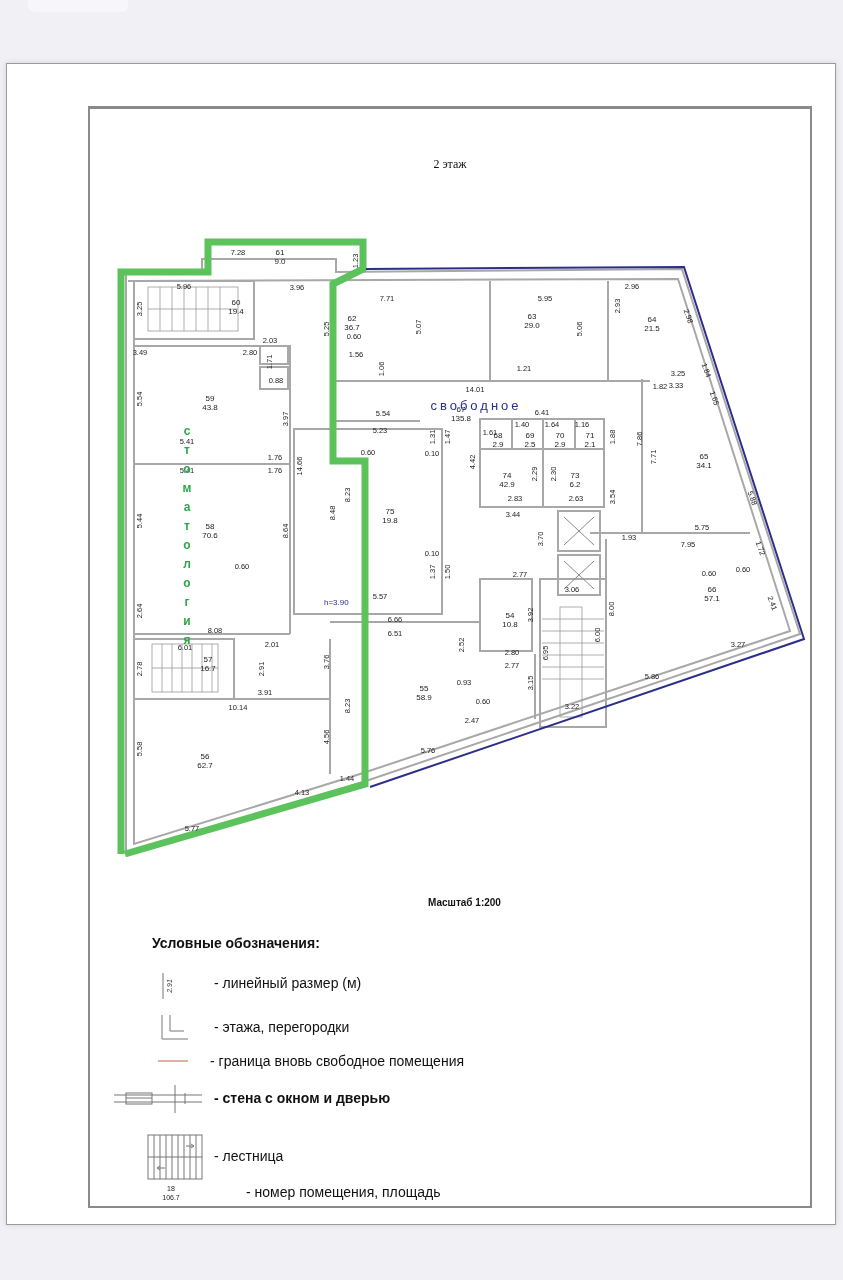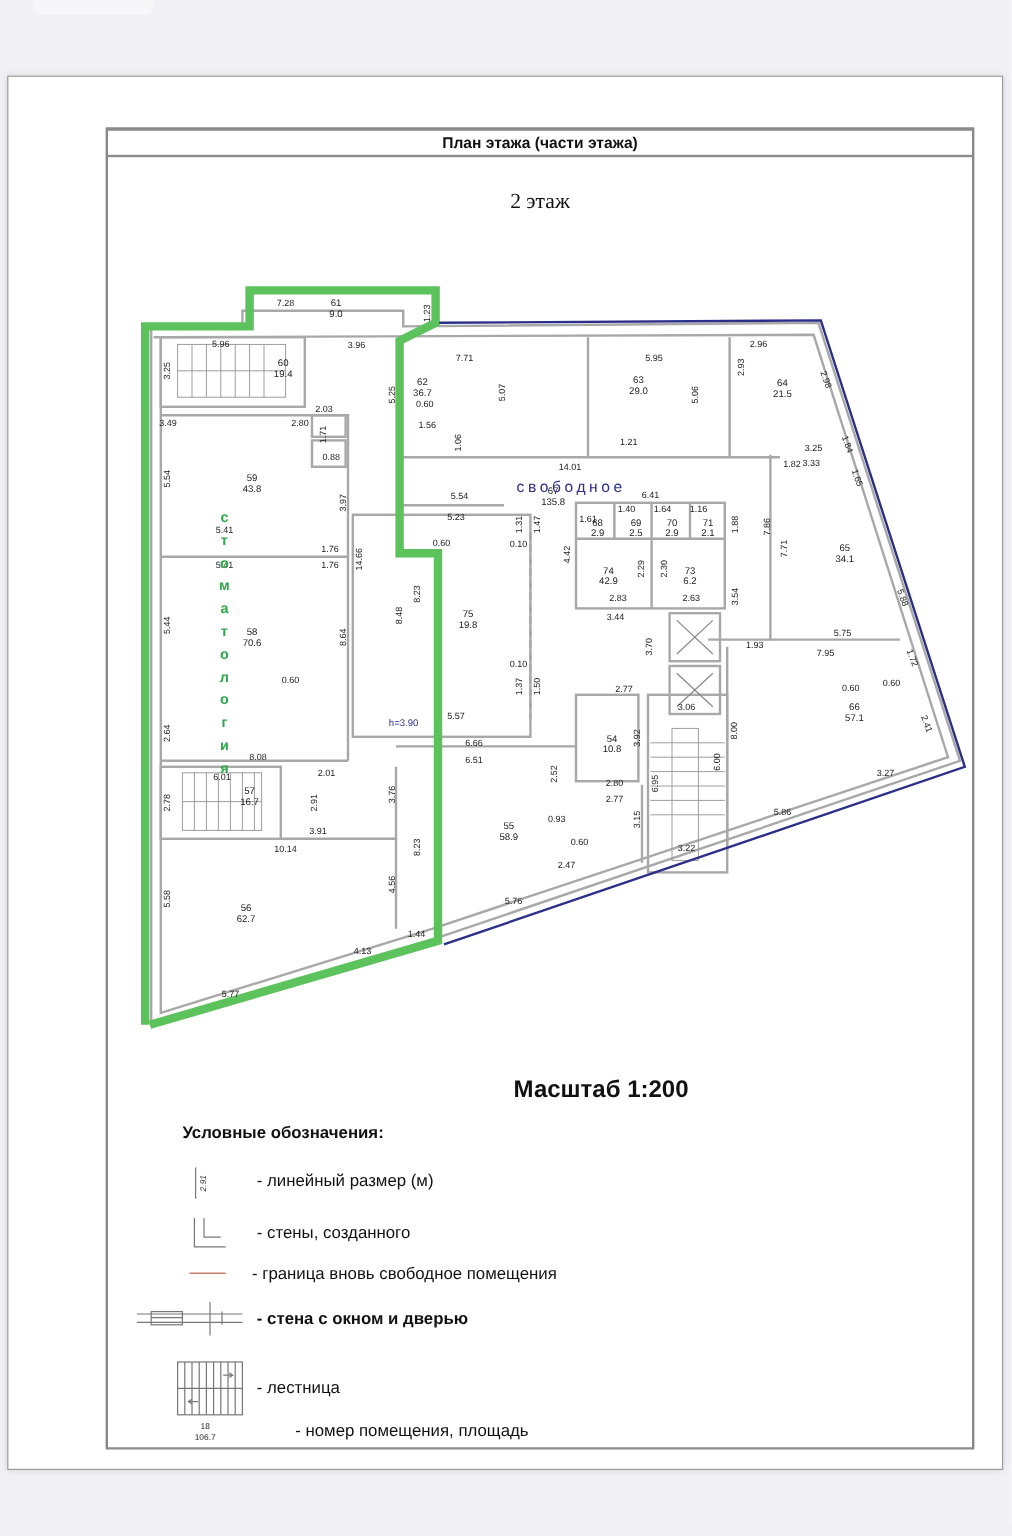--- a/index.html
+++ b/index.html
@@ -1,35 +1,34 @@
 <!DOCTYPE html>
 <html><head>
 <meta charset="utf-8">
 <style>
   html,body{margin:0;padding:0;}
   body{width:843px;height:1280px;background:#f0f0f5;position:relative;overflow:hidden;font-family:"Liberation Sans",sans-serif;}
   .topbar{position:absolute;left:28px;top:0;width:100px;height:12px;background:#f7f7fa;border-radius:0 0 6px 6px;}
   .sheet{position:absolute;left:6px;top:63px;width:828px;height:1160px;background:#fff;border:1px solid #9a9a9a;box-shadow:0 0 6px rgba(0,0,0,0.12);}
   .frame{position:absolute;left:88px;top:106px;width:724px;height:1102px;border:2px solid #8a8a8a;border-top:3px solid #8a8a8a;box-sizing:border-box;background:#fff;}
   .title-row{position:absolute;left:0;top:0;width:100%;height:20px;border-bottom:2px solid #8a8a8a;text-align:center;font-weight:bold;font-size:13px;line-height:20px;color:#111;}
-  .floor-label{position:absolute;left:0;width:100%;top:48px;text-align:center;font-family:"Liberation Serif",serif;font-size:18px;color:#111;}
+  .floor-label{position:absolute;left:0;width:100%;top:48px;text-align:center;font-family:"Liberation Serif",serif;font-size:12px;color:#111;}
   svg.plan{position:absolute;left:0;top:0;}
-  .scale{position:absolute;left:338px;top:788px;font-weight:bold;font-size:20px;color:#111;}
+  .scale{position:absolute;left:338px;top:788px;font-weight:bold;font-size:10px;color:#111;}
   .legend-title{position:absolute;left:62px;top:826px;font-weight:bold;font-size:14px;color:#111;text-align:right;}
   .legend-item{position:absolute;font-size:14px;color:#111;}
 </style>
 </head>
 <body>
 
 <div class="topbar"></div>
 
 <div class="sheet"></div>
 
 <div class="frame">
-  <div class="title-row">План этажа (части этажа)</div>
   <div class="floor-label">2 этаж</div>
 
   <svg class="plan" width="724" height="800" viewBox="0 0 724 800" font-family="Liberation Sans, sans-serif" font-size="8" fill="#222">
 
     <g stroke="#a8a8a8" stroke-width="2" fill="none">
 
       <polyline points="30,163 112,163 112,150 246,150 246,163 592,160 710,525 270,674 36,745 36,163"></polyline>
 
       <polyline points="38,172 588,170 700,522 270,665 44,735 44,172"></polyline>
 
@@ -327,18 +326,18 @@
       <path d="M96 187 L104 187 M101 185 L104 187 L101 189"></path>
       <path d="M75 209 L67 209 M70 207 L67 209 L70 211"></path>
     </g>
     <g font-size="7" text-anchor="middle" fill="#222" font-family="Liberation Sans, sans-serif">
       <text x="81" y="232">18</text>
       <text x="81" y="241">106.7</text>
     </g>
   </svg>
 
   <div class="legend-item" style="left:124px;top:866px;text-align:right;">- линейный размер (м)</div>
-  <div class="legend-item" style="left:124px;top:910px;">- стены, созданного</div>
+  <div class="legend-item" style="left:124px;top:910px;">- этажа, перегородки</div>
   <div class="legend-item" style="left:120px;top:944px;">- граница вновь свободное помещения</div>
   <div class="legend-item" style="left:124px;top:981px;font-weight:bold;">- стена с окном и дверью</div>
   <div class="legend-item" style="left:124px;top:1039px;">- лестница</div>
   <div class="legend-item" style="left:124px;top:1075px;margin-left:32px;">- номер помещения, площадь</div>
 </div>
 
 </body></html>

